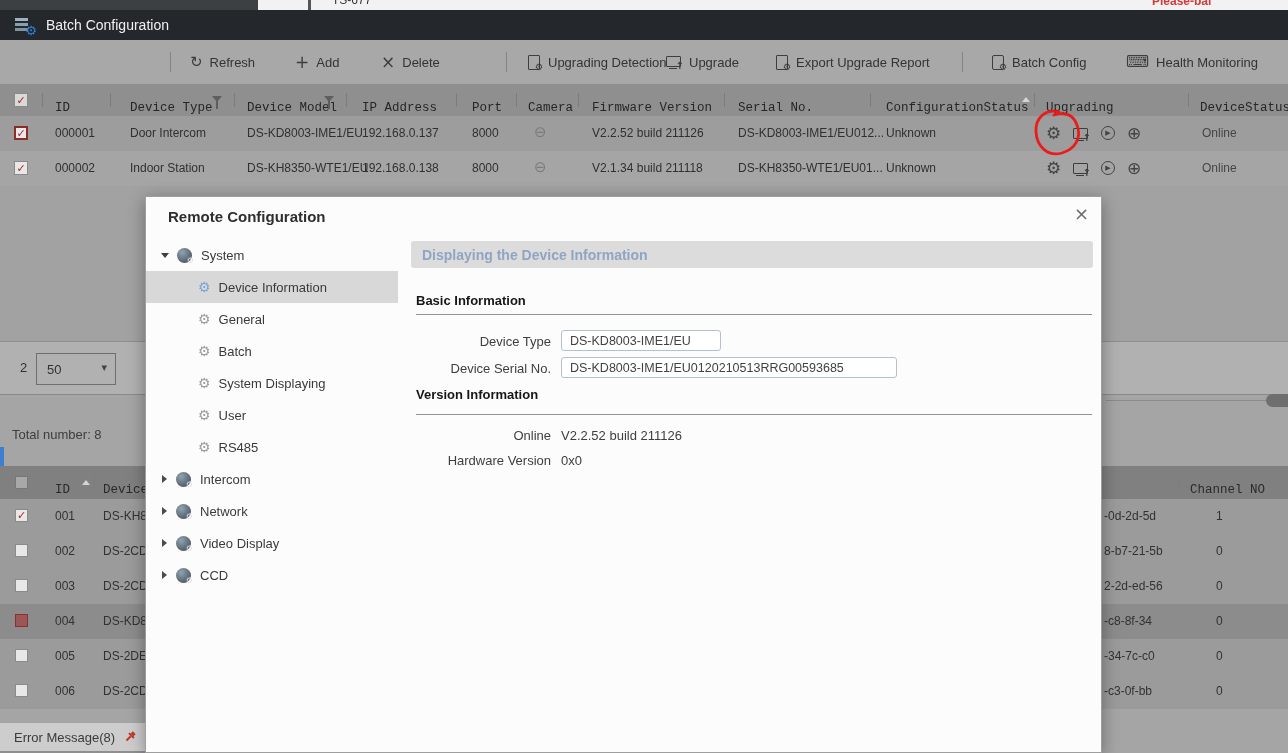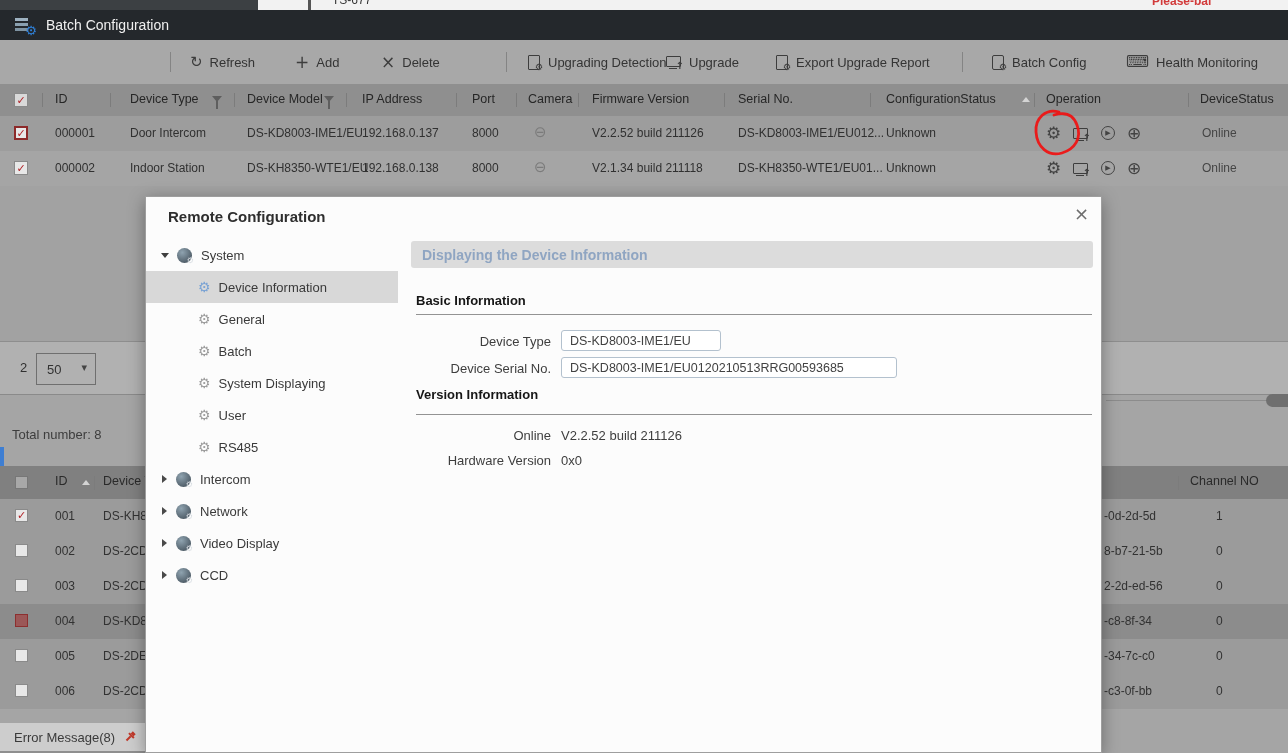--- a/index.html
+++ b/index.html
@@ -26,39 +26,39 @@
   .tsep{position:absolute;top:12px;width:1px;height:20px;background:#848484;}
   .doc-ic{position:relative;width:13px;height:15px;}
   .doc{position:absolute;left:0;top:0;width:10px;height:13px;border:1.4px solid #3d3d3d;border-radius:1px;}
   .mini{position:absolute;right:-2px;bottom:-2px;font-size:9px;color:#3d3d3d;background:transparent;}
   .mon-ic{position:relative;width:16px;height:14px;}
   .mon{position:absolute;left:0;top:1px;width:13px;height:9px;border:1.4px solid #3d3d3d;border-radius:1px;}
   .mon-base{position:absolute;left:3px;bottom:0;width:8px;height:1.5px;background:#3d3d3d;}
   .up-ar{position:absolute;right:-2px;bottom:-2px;font-size:10px;font-weight:bold;color:#3d3d3d;}
   
   .thead{position:absolute;left:0;top:84px;width:1288px;height:32px;background:#8f8f8f;font-size:12.5px;color:#262626;}
-  .hcell{position:absolute;top:8px;white-space:nowrap;}
+  .hcell{position:absolute;top:17px;white-space:nowrap;font-family:Liberation Mono, monospace;}
   .vsep{position:absolute;top:9px;width:1px;height:14px;background:#7c7c7c;}
   .row{position:absolute;left:0;width:1288px;height:35px;font-size:12px;color:#303030;}
   .c{position:absolute;top:10px;white-space:nowrap;}
   .cb{position:absolute;top:10px;width:14px;height:14px;background:#e8e8e8;border:1px solid #8a8a8a;box-sizing:border-box;display:flex;align-items:center;justify-content:center;}
   .cb .chk{color:#b02025;font-size:11px;font-weight:bold;line-height:1;font-style:normal;}
   .cb.focus{border:2px solid #8d2a2a;}
   .cb.partial{background:#9b5757;border:1px solid #8c2f2f;}
   .funnel{position:absolute;top:12px;width:0;height:0;border-left:5px solid transparent;border-right:5px solid transparent;border-top:6px solid #5e5e5e;}
   .funnel::after{content:"";position:absolute;left:-1px;top:-2px;width:2px;height:9px;background:#5e5e5e;}
   .tri-up{position:absolute;width:0;height:0;border-left:4px solid transparent;border-right:4px solid transparent;border-bottom:5px solid #d4d4d4;}
   .tri-down-dk{width:0;height:0;border-left:4px solid transparent;border-right:4px solid transparent;border-top:5px solid #3f3f3f;}
   .tri-right-dk{width:0;height:0;border-top:4px solid transparent;border-bottom:4px solid transparent;border-left:5px solid #4a4a4a;}
   .opic{position:absolute;top:9px;color:#434343;}
   .circ{position:absolute;top:10px;width:14px;height:14px;border:1.5px solid #434343;border-radius:50%;box-sizing:border-box;display:flex;align-items:center;justify-content:center;}
   .circ .pl{font-size:7px;color:#434343;}
   
   .pagebar{position:absolute;left:0;top:341px;width:1288px;height:53px;background:#b1b1b1;border-top:1px solid #8e8e8e;color:#303030;font-size:13px;}
-  .dd{position:absolute;left:36px;top:11px;width:60px;height:32px;border:1px solid #6f6f6f;box-sizing:border-box;display:flex;align-items:center;color:#333;}
+  .dd{position:absolute;left:36px;top:11px;width:80px;height:32px;border:1px solid #6f6f6f;box-sizing:border-box;display:flex;align-items:center;color:#333;}
   .dd span{margin-left:10px;font-size:13px;}
   .dd .dd-ar{position:absolute;right:8px;top:8px;font-size:11px;color:#444;font-style:normal;}
   .lower{position:absolute;left:0;top:394px;width:1288px;height:359px;background:#a5a5a5;border-top:1px solid #8a8a8a;}
   .lhead{position:absolute;left:0;top:71px;width:1288px;height:33px;background:#808080;color:#2a2a2a;font-size:12.5px;}
   .lrow{position:absolute;left:0;width:1288px;height:35px;background:#9b9b9b;border-bottom:1px solid #a6a6a6;font-size:12px;color:#323232;}
   .lrow.sel{background:#8c8c8c;}
   .bluestrip{position:absolute;left:0;top:52px;width:4px;height:53px;background:#3e7ed2;}
   .errbar{position:absolute;left:0;top:328px;width:147px;height:28px;background:#cdcdcd;display:flex;align-items:center;font-size:13px;color:#3a3a3a;border-bottom:3px solid #8f8f8f;}
   .scrollpill{position:absolute;left:1266px;top:-1px;width:30px;height:13px;border-radius:7px;background:#6f6f6f;}
   .scrolltrack{position:absolute;left:1106px;top:5px;width:162px;height:1px;background:#8c8c8c;}
@@ -172,21 +172,21 @@
     <div class="vsep" style="left:516px"></div>
     <span class="hcell" style="left:528px">Camera</span>
     <div class="vsep" style="left:578px"></div>
     <span class="hcell" style="left:592px">Firmware Version</span>
     <div class="vsep" style="left:724px"></div>
     <span class="hcell" style="left:738px">Serial No.</span>
     <div class="vsep" style="left:870px"></div>
     <span class="hcell" style="left:886px">ConfigurationStatus</span>
     <span class="tri-up" style="left:1022px;top:13px"></span>
     <div class="vsep" style="left:1034px"></div>
-    <span class="hcell" style="left:1046px">Operation</span>
+    <span class="hcell" style="left:1046px">Upgrading</span>
     <div class="vsep" style="left:1188px"></div>
     <span class="hcell" style="left:1200px">DeviceStatus</span>
   </div>
 
   <div class="row" style="top:116px;background:#9d9d9d">
     <span class="cb focus" style="left:14px">
         <i class="chk glyph">✓</i>
       </span>
     <span class="c" style="left:55px">000001</span>
     <span class="c" style="left:130px">Door Intercom</span>

